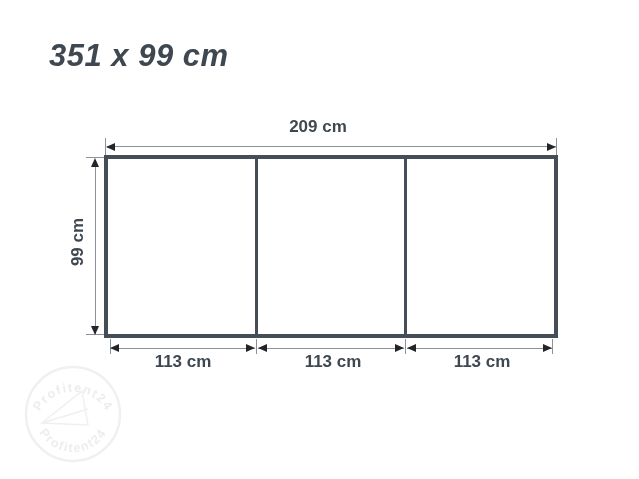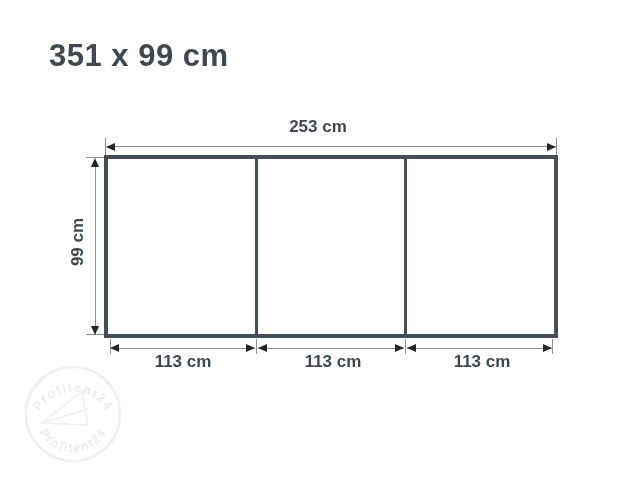--- a/index.html
+++ b/index.html
@@ -5,21 +5,21 @@
   html,body{margin:0;padding:0;}
   body{
     width:639px;height:479px;position:relative;overflow:hidden;
     background:#ffffff;
     font-family:"Liberation Sans","DejaVu Sans",sans-serif;
     color:#3f4851;
   }
   
   .page-title{
     position:absolute;left:49px;top:38px;
-    font-size:31px;font-weight:700;color:#3f4851;letter-spacing:0.5px;
+    font-size:31px;font-weight:700;color:#3f4851;letter-spacing:0.5px;font-style:italic;
   }
   
   .frame{
     position:absolute;left:104px;top:155px;width:454px;height:183px;
     box-sizing:border-box;border:4px solid #454d56;background:#ffffff;
   }
   .divider{position:absolute;top:159px;width:3px;height:175px;background:#454d56;}
   .divider.d1{left:255px;}
   .divider.d2{left:404px;}
   
@@ -50,21 +50,21 @@
   <div class="frame"></div>
   <div class="divider d1"></div>
   <div class="divider d2"></div>
 
   <div>
     <div class="vline" style="left:105px;top:138px;height:17px;"></div>
     <div class="vline" style="left:556px;top:138px;height:17px;"></div>
     <div class="hline" style="left:107px;top:146px;width:449px;"></div>
     <div class="arr arr-left" style="left:106px;top:143px;"></div>
     <div class="arr arr-right" style="left:547px;top:143px;"></div>
-    <div class="dim-label" style="left:318px;top:127px;">253 cm</div>
+    <div class="dim-label" style="left:318px;top:127px;">209 cm</div>
   </div>
 
   <div>
     <div class="hline" style="left:86px;top:157px;width:18px;"></div>
     <div class="hline" style="left:86px;top:334px;width:18px;"></div>
     <div class="vline" style="left:95px;top:160px;height:175px;"></div>
     <div class="arr arr-up" style="left:91px;top:158px;"></div>
     <div class="arr arr-down" style="left:91px;top:326px;"></div>
     <div class="dim-label rot" style="left:78px;top:242px;">99 cm</div>
   </div>

